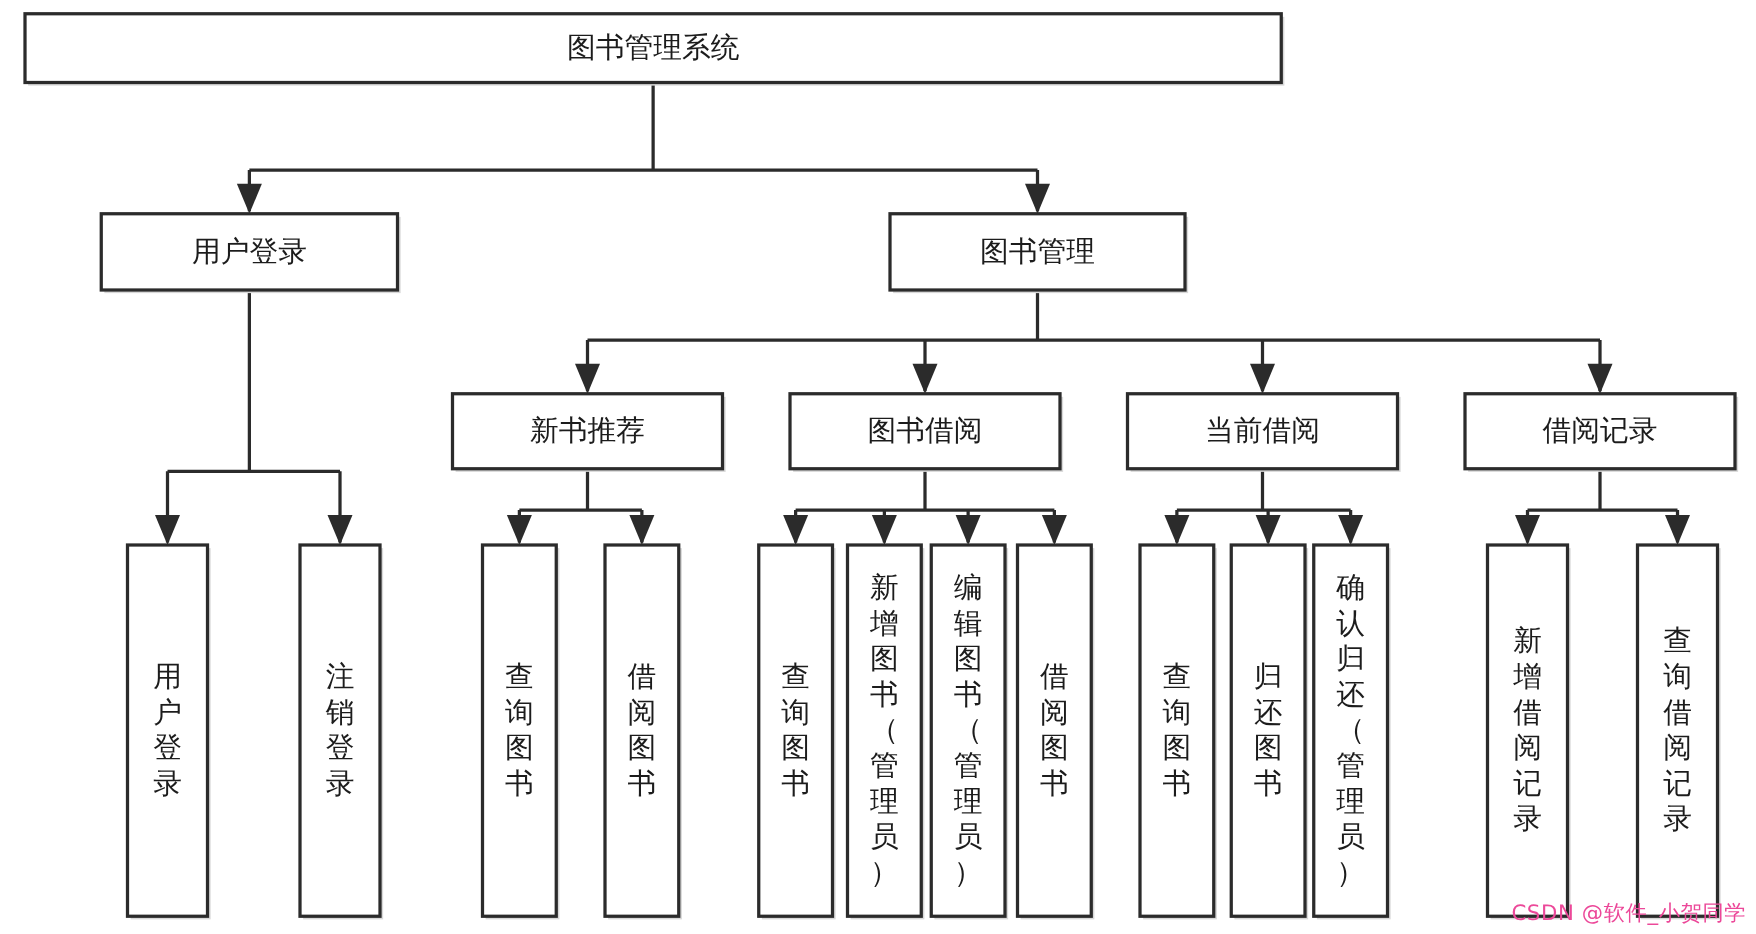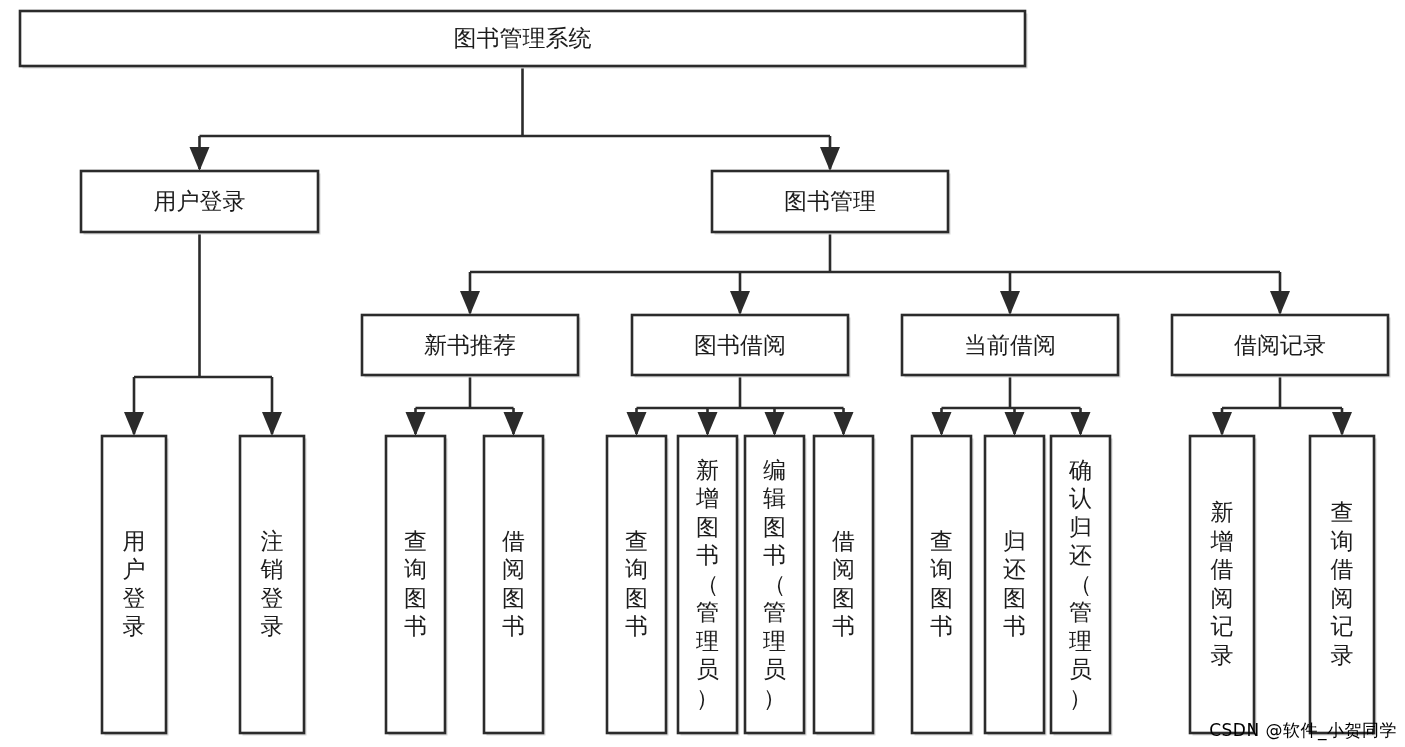--- a/index.html
+++ b/index.html
@@ -15,21 +15,21 @@
     font-family:"DejaVu Sans","Liberation Sans",sans-serif;
     font-size:23px;fill:#1c1c1c;text-anchor:middle;dominant-baseline:middle;
   }
   .node-label-v{
     font-family:"DejaVu Sans","Liberation Sans",sans-serif;
     font-size:23px;fill:#1c1c1c;
   }
   .watermark{
     position:absolute;right:8px;bottom:5px;
     font-family:"DejaVu Sans","Liberation Sans",sans-serif;
-    font-size:17px;color:#000000;white-space:nowrap;letter-spacing:.5px;
+    font-size:17px;color:#ec4899;white-space:nowrap;letter-spacing:.5px;
     pointer-events:none;
   }
 </style>
 </head>
 <body>
 
 <svg id="canvas" viewBox="0 0 1405 747">
     <g>
       <path d="M 522.5 66 L 522.5 136" class="conn"></path>
       <path d="M 199.5 136 L 830 136" class="conn"></path>

